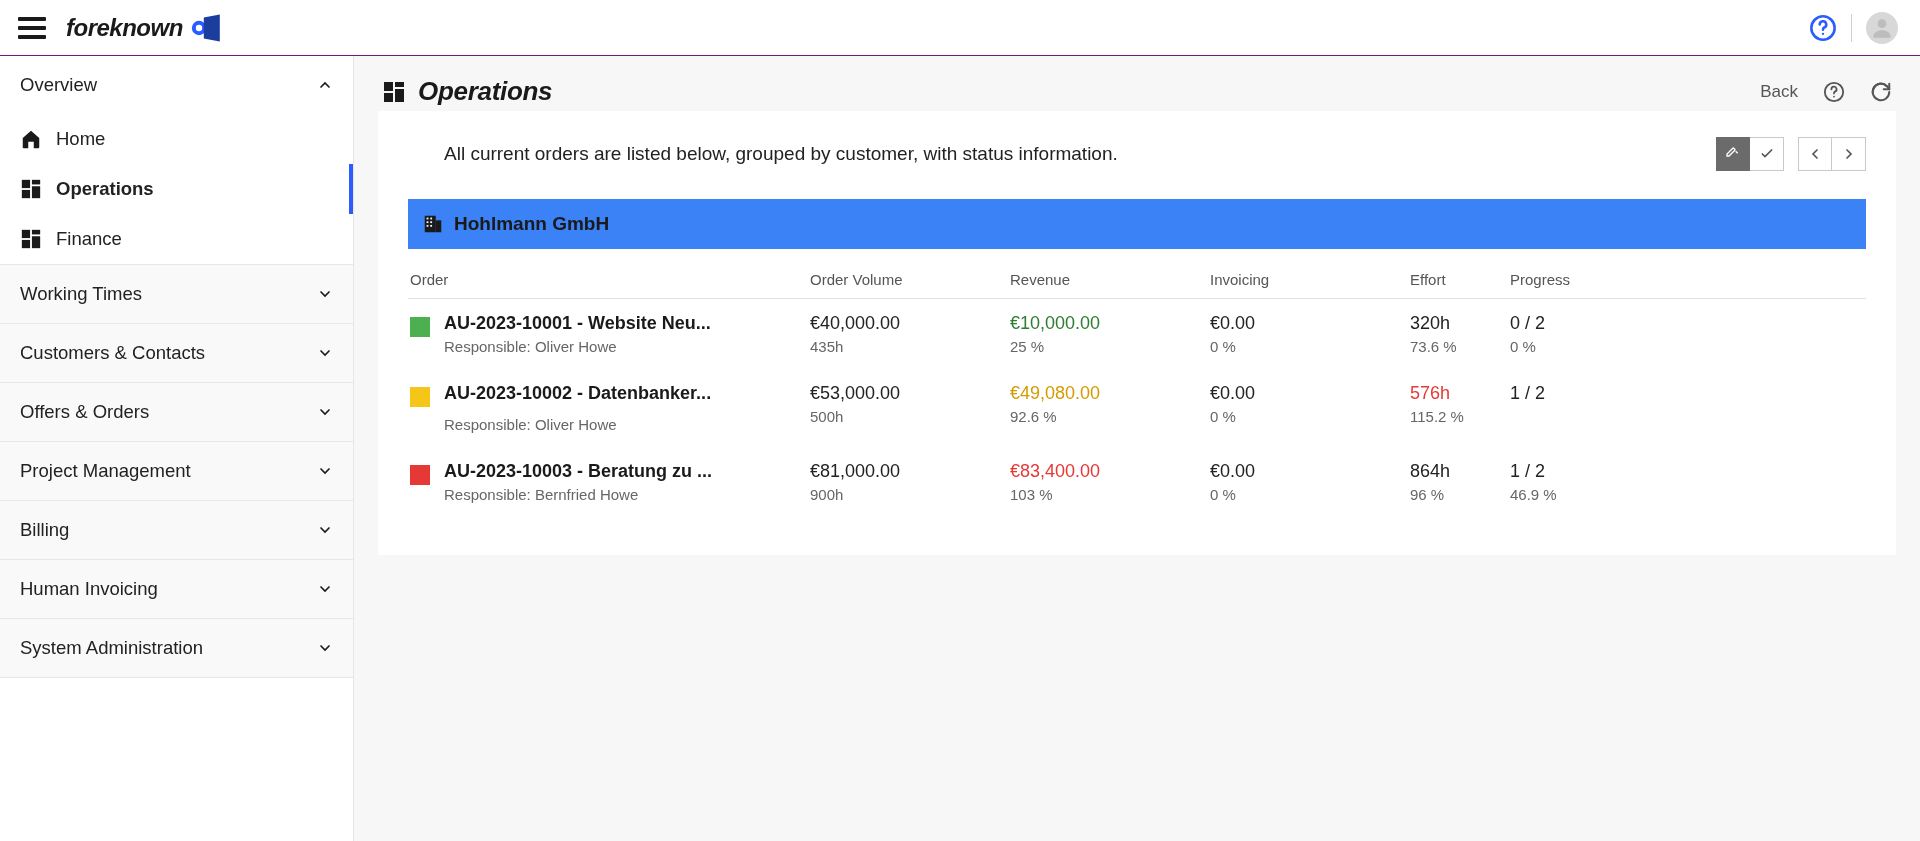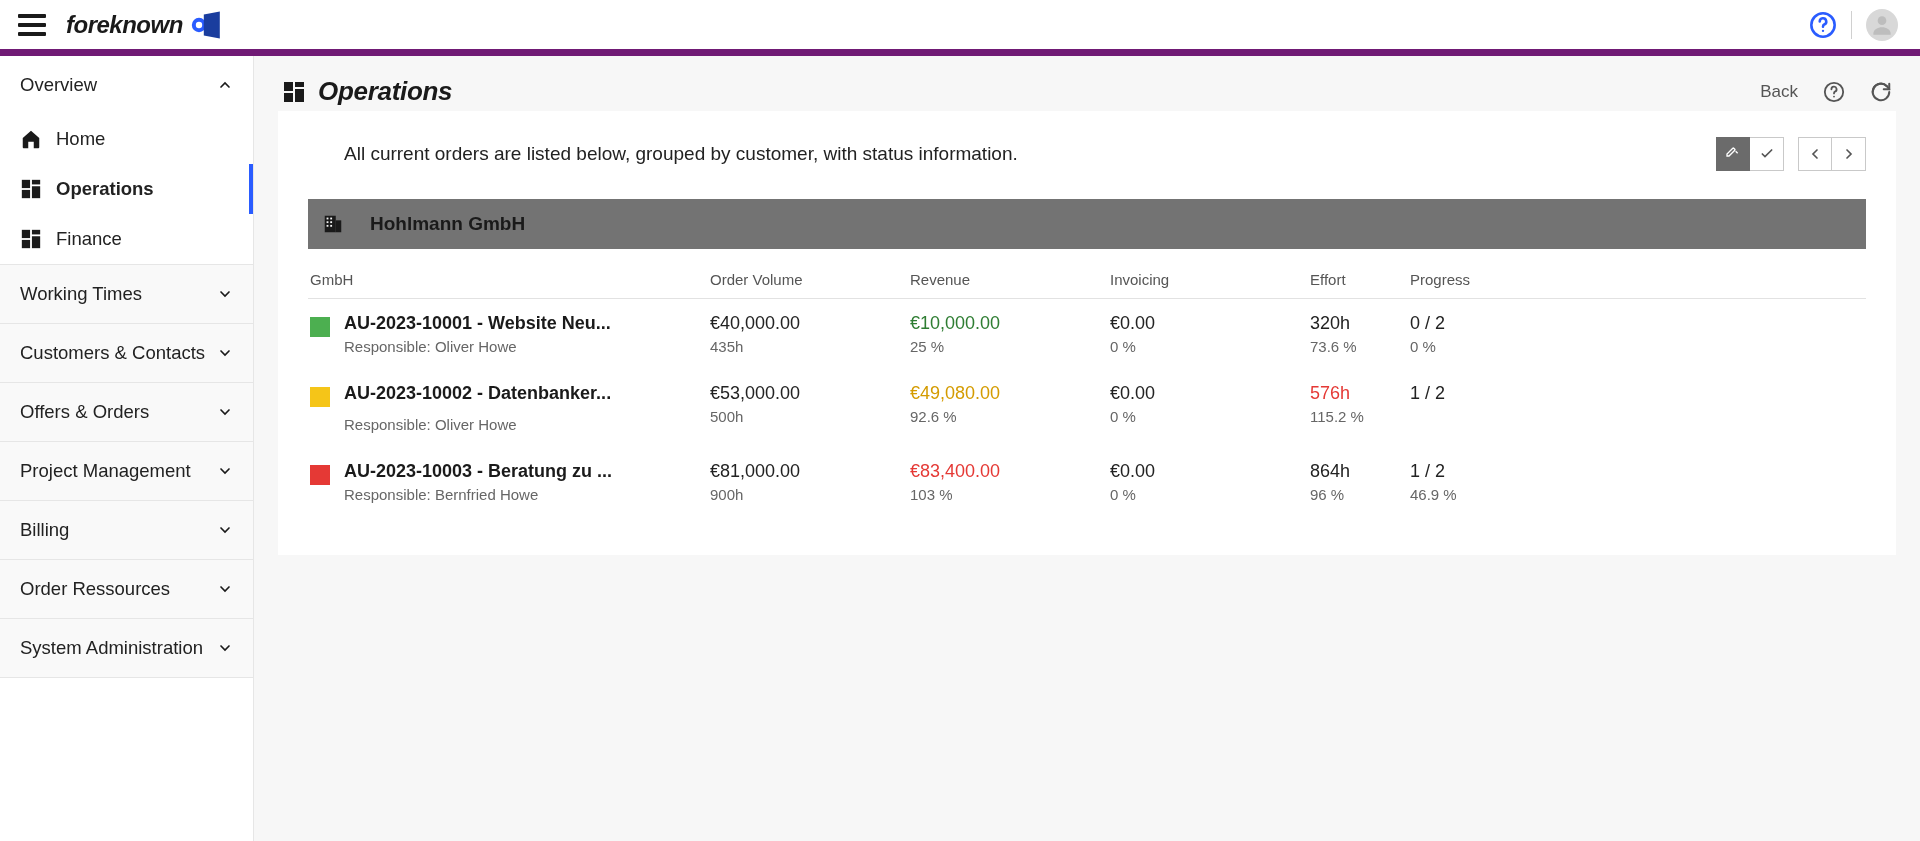--- a/index.html
+++ b/index.html
@@ -1,37 +1,37 @@
 <!DOCTYPE html>
 <html><head>
 <meta charset="utf-8">
 <style>
 * { margin: 0; padding: 0; box-sizing: border-box; }
 body { font-family: -apple-system, BlinkMacSystemFont, "Segoe UI", Arial, sans-serif; background: #fff; color: #1a1a1a; overflow: hidden; }
 .app { display: flex; flex-direction: column; height: 841px; width: 1920px; }
 
 
-.topbar { height: 56px; display: flex; align-items: center; justify-content: space-between; padding: 0 22px 0 18px; border-bottom: 7px solid #701a75; }
+.topbar { height: 56px; display: flex; align-items: center; justify-content: space-between; padding: 0 22px 0 18px; border-bottom: 1px solid #701a75; }
 .topbar-left { display: flex; align-items: center; gap: 20px; }
 .hamburger { width: 28px; height: 22px; display: flex; flex-direction: column; justify-content: space-between; cursor: pointer; }
 .hamburger span { display: block; height: 4px; background: #1a1a1a; border-radius: 1px; }
 .brand { display: flex; align-items: center; gap: 8px; }
 .brand-text { font-weight: 700; font-style: italic; font-size: 24px; letter-spacing: -0.5px; }
 .brand-logo { width: 32px; height: 28px; }
 .topbar-right { display: flex; align-items: center; gap: 14px; }
 .help-icon { width: 28px; height: 28px; color: #2a5cff; cursor: pointer; }
 .vbar { width: 1px; height: 28px; background: #d0d0d0; }
 .avatar { width: 32px; height: 32px; border-radius: 50%; background: #d8d8d8; display: flex; align-items: center; justify-content: center; cursor: pointer; }
 .avatar svg { width: 26px; height: 26px; color: #bdbdbd; }
 
 
 .body { display: flex; flex: 1; min-height: 0; }
 
 
-.sidebar { width: 254px; border-right: 1px solid #e6e6e6; background: #fff; display: flex; flex-direction: column; overflow-y: auto; text-align: center; }
+.sidebar { width: 354px; border-right: 1px solid #e6e6e6; background: #fff; display: flex; flex-direction: column; overflow-y: auto; text-align: center; }
 .sb-group { border-bottom: 1px solid #e6e6e6; }
 .sb-group-header { display: flex; align-items: center; justify-content: space-between; padding: 18px 20px; font-size: 18.5px; cursor: pointer; color: #222; background: #f9f9f9; }
 .sb-group.expanded .sb-group-header { background: #fff; }
 .sb-group-header .chev { width: 16px; height: 16px; }
 .sb-items { display: none; }
 .sb-group.expanded .sb-items { display: block; }
 .sb-item { display: flex; align-items: center; gap: 14px; padding: 14px 20px; font-size: 18.5px; cursor: pointer; position: relative; color: #222; }
 .sb-item .ic { width: 22px; height: 22px; flex: 0 0 22px; }
 .sb-item.active { font-weight: 700; background: #fff; }
 .sb-item.active::after { content: ""; position: absolute; right: 0; top: 0; bottom: 0; width: 4px; background: #2a5cff; }
@@ -60,21 +60,21 @@
 .desc-text { font-size: 19px; color: #222; margin-left: 36px; }
 .btn-group { display: flex; }
 .btn-group .sqbtn { width: 34px; height: 34px; border: 1px solid #c9c9c9; background: #fff; display: flex; align-items: center; justify-content: center; cursor: pointer; }
 .btn-group .sqbtn + .sqbtn { border-left: none; }
 .btn-group.gap { margin-left: 14px; }
 .sqbtn.dark { background: #6b6b6b; border-color: #6b6b6b; color: #fff; }
 .sqbtn svg { width: 16px; height: 16px; }
 .actions-right { display: flex; }
 
 
-.company { display: flex; align-items: center; gap: 26px; background: #737373; padding: 14px 14px; font-size: 19px; font-weight: 700; margin-bottom: 4px; }
+.company { display: flex; align-items: center; gap: 10px; background: #3b82f6; padding: 14px 14px; font-size: 19px; font-weight: 700; margin-bottom: 4px; }
 .company .ic { width: 22px; height: 22px; }
 
 
 .tbl { width: 100%; }
 .th-row, .tr { display: grid; grid-template-columns: 400px 200px 200px 200px 100px 1fr; gap: 0; align-items: start; padding: 10px 2px; }
 .th-row { border-bottom: 1px solid #e2e2e2; font-size: 15px; color: #555; padding-top: 18px; padding-bottom: 10px; }
 .tr { padding: 14px 2px; }
 .cell { display: flex; flex-direction: column; gap: 4px; }
 .cell.first { flex-direction: row; gap: 14px; align-items: flex-start; }
 .swatch { width: 20px; height: 20px; flex: 0 0 20px; margin-top: 4px; }
@@ -197,21 +197,21 @@
         <div class="sb-group">
           <div class="sb-group-header">
             <span>Billing</span>
             <svg viewBox="0 0 24 24" class="chev">
               <path d="M6 9l6 6 6-6" fill="none" stroke="#1a1a1a" stroke-width="2.5" stroke-linecap="round"></path>
             </svg>
           </div>
         </div>
         <div class="sb-group">
           <div class="sb-group-header">
-            <span>Order Ressources</span>
+            <span>Human Invoicing</span>
             <svg viewBox="0 0 24 24" class="chev">
               <path d="M6 9l6 6 6-6" fill="none" stroke="#1a1a1a" stroke-width="2.5" stroke-linecap="round"></path>
             </svg>
           </div>
         </div>
         <div class="sb-group">
           <div class="sb-group-header">
             <span>System Administration</span>
             <svg viewBox="0 0 24 24" class="chev">
               <path d="M6 9l6 6 6-6" fill="none" stroke="#1a1a1a" stroke-width="2.5" stroke-linecap="round"></path>
@@ -289,21 +289,21 @@
             <rect x="5" y="9" width="2" height="2" fill="#f3f3f3"></rect>
               <rect x="9" y="9" width="2" height="2" fill="#f3f3f3"></rect>
             <rect x="5" y="13" width="2" height="2" fill="#f3f3f3"></rect>
               <rect x="9" y="13" width="2" height="2" fill="#f3f3f3"></rect>
           </svg>
           <span>Hohlmann GmbH</span>
         </div>
 
         <div class="tbl">
           <div class="th-row">
-            <div>GmbH</div>
+            <div>Order</div>
             <div>Order Volume</div>
             <div>Revenue</div>
             <div>Invoicing</div>
             <div>Effort</div>
             <div>Progress</div>
           </div>
           <div id="tbody">
               <div class="tr">
                 <div class="cell first">
                   <div class="swatch green"></div>

